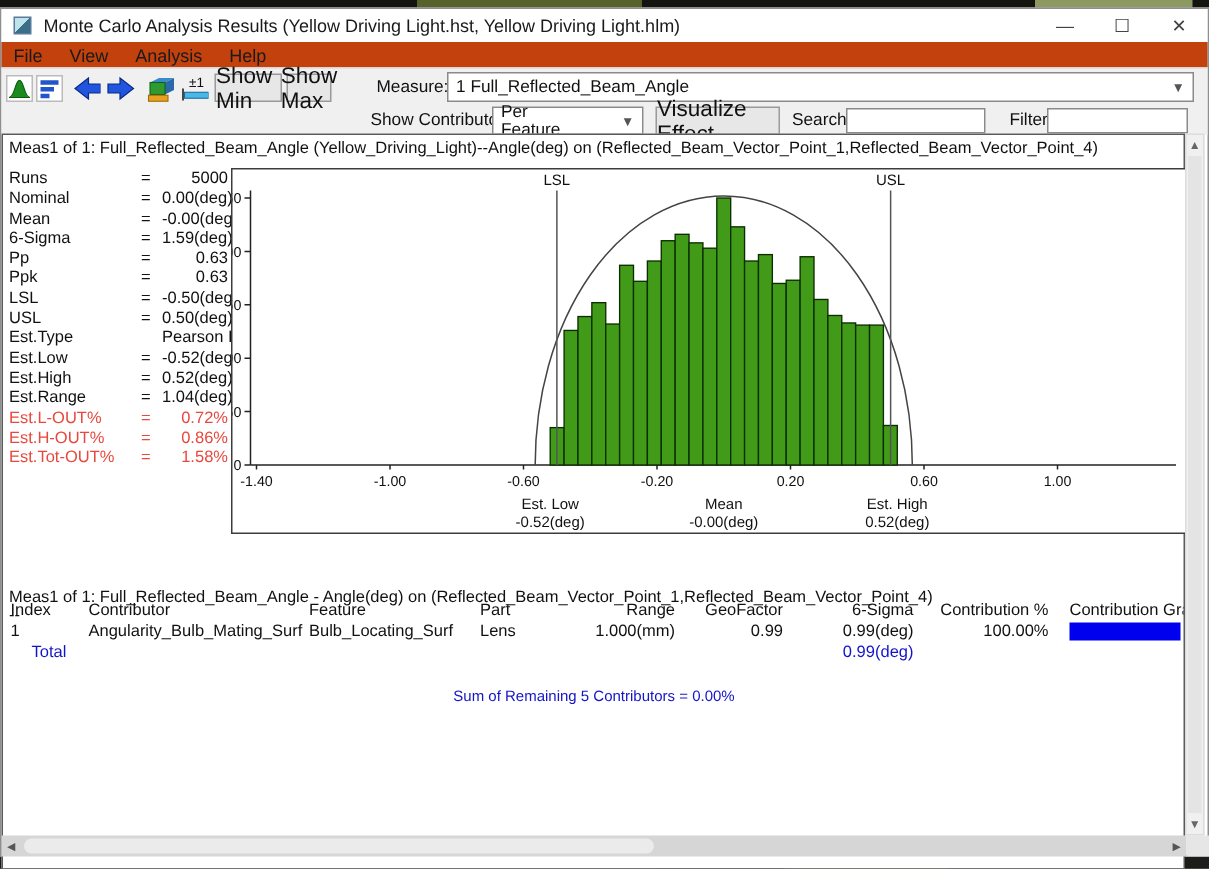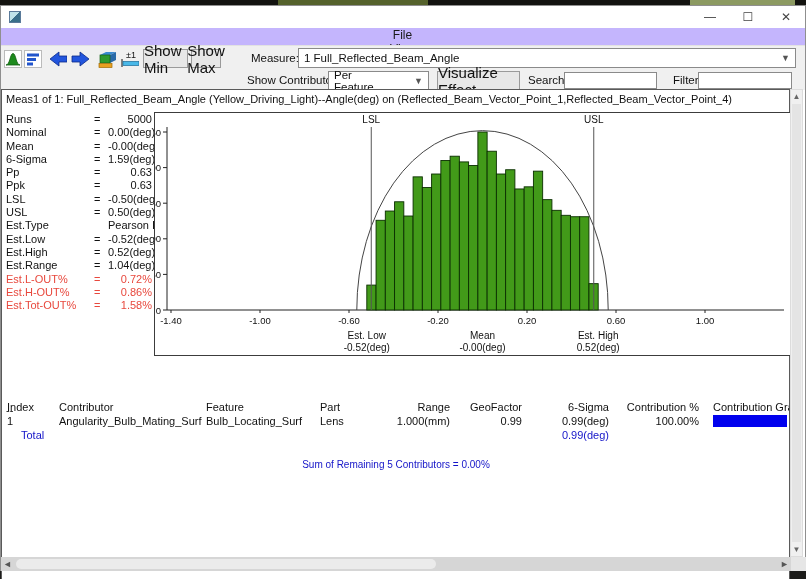--- a/index.html
+++ b/index.html
@@ -7,21 +7,21 @@
           font-family:"Liberation Sans",sans-serif;-webkit-font-smoothing:antialiased;}
   .frag{position:absolute;}
   
   .window{position:absolute;left:0;top:5px;width:806px;height:566px;background:#ffffff;
           border:1px solid #8f8f8f;box-sizing:border-box;}
   .titlebar{position:absolute;left:0;top:0;width:100%;height:22px;background:#ffffff;display:flex;align-items:center;}
   .app-icon{width:12px;height:12px;margin-left:8px;border:1px solid #5a7a9a;background:linear-gradient(135deg,#bfe3ea 0 50%,#3a6f8a 50% 100%);box-sizing:border-box;}
   .title-text{font-size:12px;color:#1a1a1a;margin-left:8px;white-space:nowrap;}
   .win-controls{margin-left:auto;display:flex;height:100%;}
   .win-btn{width:38px;height:100%;display:flex;align-items:center;justify-content:center;font-size:12px;color:#444;}
-  .menubar{position:absolute;left:0;top:22px;width:100%;height:17px;background:#c4b5fd;display:flex;align-items:center;font-size:12px;color:#1a1a1a;flex-direction:column;}
+  .menubar{position:absolute;left:0;top:22px;width:100%;height:17px;background:#c2410c;display:flex;align-items:center;font-size:12px;color:#1a1a1a;}
   .menu-item{padding:0 9px;}
   .menu-item:first-child{padding-left:8px;}
   
   .toolbar{position:absolute;left:0;top:39px;width:100%;height:44px;background:#f0f0f0;border-top:1px solid #e2e2e2;}
   .tb-icon{position:absolute;top:3px;width:19px;height:19px;display:flex;align-items:center;justify-content:center;}
   .btn{position:absolute;background:#e7e7e7;border:1px solid #9a9a9a;font-size:15px;color:#111;
        display:flex;align-items:center;justify-content:center;box-sizing:border-box;}
   .lbl{position:absolute;font-size:11.5px;color:#111;white-space:nowrap;}
   .combo{position:absolute;background:#fff;border:1px solid #8a8a8a;box-sizing:border-box;font-size:11.5px;color:#111;
          display:flex;align-items:center;padding-left:5px;gap:31px;}
@@ -71,20 +71,21 @@
   <div class="frag" style="left:690px;top:0;width:105px;height:5px;background:#8c9a62;"></div>
   <div class="frag" style="left:0;top:571px;width:806px;height:8px;background:#1c1c1a;"></div>
   <div class="frag" style="left:438px;top:571px;width:85px;height:8px;background:#3c3c30;"></div>
   <div class="frag" style="left:523px;top:571px;width:110px;height:8px;background:#a3a04a;"></div>
   <div class="frag" style="left:633px;top:571px;width:125px;height:8px;background:#55543c;"></div>
 
   <div class="window">
 
     <div class="titlebar">
       <div class="app-icon"></div>
+      <div class="title-text">Monte Carlo Analysis Results (Yellow Driving Light.hst, Yellow Driving Light.hlm)</div>
       <div class="win-controls">
         <div class="win-btn">—</div>
         <div class="win-btn">☐</div>
         <div class="win-btn">✕</div>
       </div>
     </div>
 
     <div class="menubar" id="menubar">
         <div class="menu-item">File</div>
         <div class="menu-item">View</div>
@@ -295,20 +296,21 @@
             <text x="438.75" y="10" text-anchor="middle" font-size="10" fill="#111">USL</text>
             <text x="211.79999999999998" y="226" text-anchor="middle" font-size="10" fill="#111">Est. Low</text>
             <text x="211.79999999999998" y="238" text-anchor="middle" font-size="10" fill="#111">-0.52(deg)</text>
             <text x="327.5" y="226" text-anchor="middle" font-size="10" fill="#111">Mean</text>
             <text x="327.5" y="238" text-anchor="middle" font-size="10" fill="#111">-0.00(deg)</text>
             <text x="443.2" y="226" text-anchor="middle" font-size="10" fill="#111">Est. High</text>
             <text x="443.2" y="238" text-anchor="middle" font-size="10" fill="#111">0.52(deg)</text>
           </svg>
       </div>
 
+      <div class="sec2-header">Meas1 of 1: Full_Reflected_Beam_Angle - Angle(deg) on (Reflected_Beam_Vector_Point_1,Reflected_Beam_Vector_Point_4)</div>
       <div class="sec2-cont">--</div>
 
       <div class="tbl" id="contrib-table">
           <div class="tbl-row hdr">
             <span class="c0">Index</span>
             <span class="c1">Contributor</span>
             <span class="c2">Feature</span>
             <span class="c3">Part</span>
             <span class="c4">Range</span>
             <span class="c5">GeoFactor</span>

